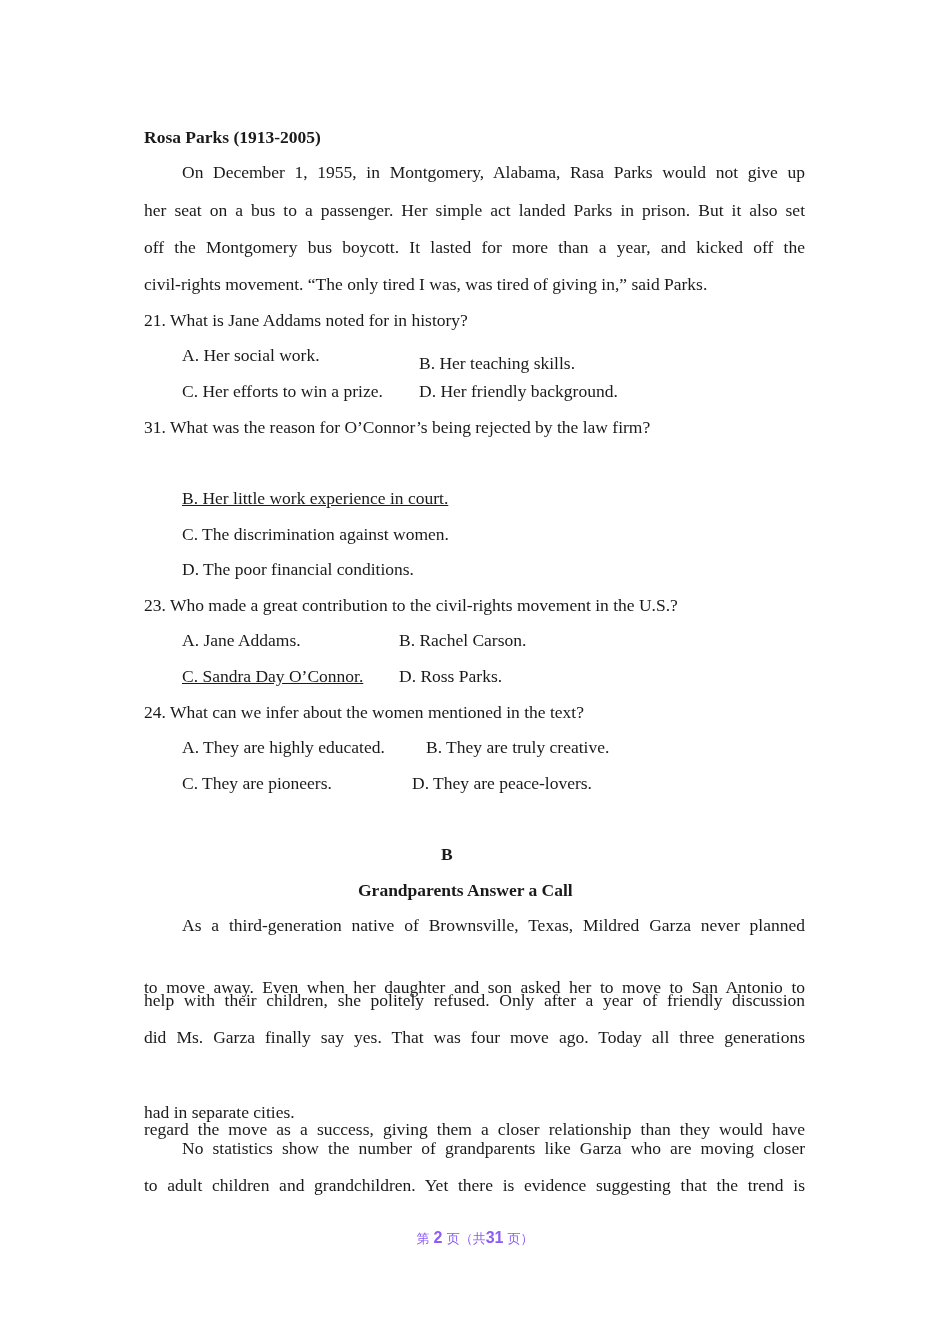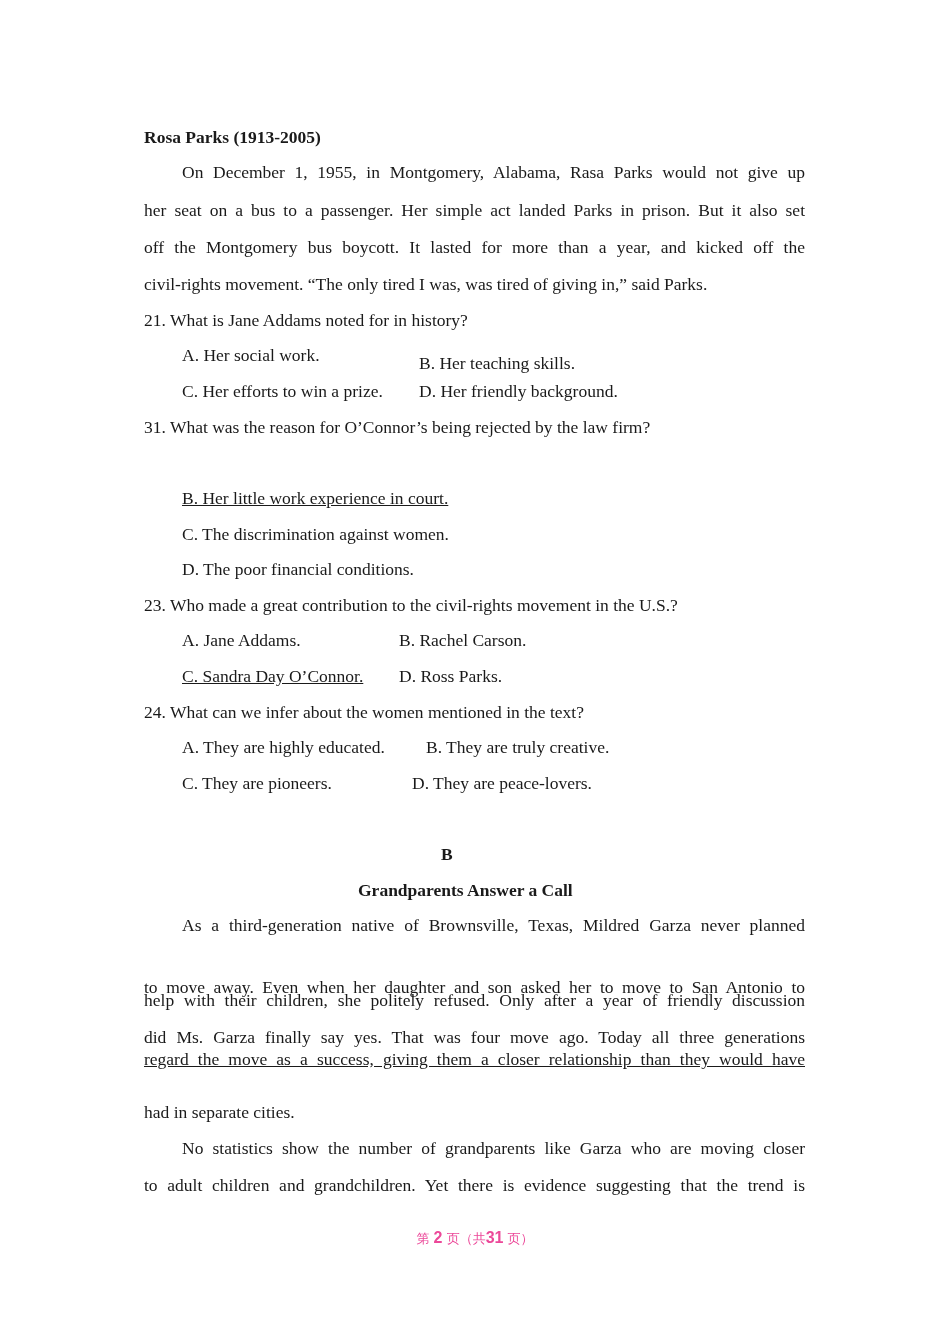--- a/index.html
+++ b/index.html
@@ -4,21 +4,21 @@
   <style>
     html, body { margin: 0; padding: 0; background: #ffffff; }
     body { width: 950px; height: 1344px; position: relative; overflow: hidden;
       font-family: "Liberation Serif", serif; color: #1a1a1a; font-size: 17.5px; }
     .page { position: absolute; left: 0; top: 0; width: 950px; height: 995px; }
     .line { position: absolute; white-space: nowrap; line-height: 22px; }
     .just { left: 144px; width: 661px; text-align: justify; text-align-last: justify; white-space: normal; }
     .bold { font-weight: bold; }
     .opt { position: absolute; white-space: nowrap; line-height: 22px; }
     .footer { position: absolute; left: 0; width: 950px; top: 1229px; text-align: center;
-      font-family: "DejaVu Sans", sans-serif; font-size: 13px; color: #ec4899; }
+      font-family: "DejaVu Sans", sans-serif; font-size: 13px; color: #8b5cf6; }
     .footer .num { font-family: "Liberation Sans", sans-serif; font-weight: bold; font-size: 16px; }
   </style>
 </head>
 <body>
 
 <div class="page">
 
   <div class="line bold" style="left:144px; top:126px;">Rosa Parks (1913-2005)</div>
   <div class="line just" style="top:161px; padding-left:38px; width:623px;">On December 1, 1955, in Montgomery, Alabama, Rasa Parks would not give up</div>
   <div class="line just" style="top:199px;">her seat on a bus to a passenger. Her simple act landed Parks in prison. But it also set</div>
@@ -48,21 +48,21 @@
   <div class="opt" style="left:182px; top:772px;">C. They are pioneers.</div>
   <div class="opt" style="left:412px; top:772px;">D. They are peace-lovers.</div>
 
   <div class="line bold" style="left:441px; top:843px;">B</div>
   <div class="line bold" style="left:358px; top:879px;">Grandparents Answer a Call</div>
 
   <div class="line just" style="top:914px; padding-left:38px; width:623px;">As a third-generation native of Brownsville, Texas, Mildred Garza never planned</div>
   <div class="line just" style="top:952px;margin-top:24px;">to move away. Even when her daughter and son asked her to move to San Antonio to</div>
   <div class="line just" style="top:989px;">help with their children, she politely refused. Only after a year of friendly discussion</div>
   <div class="line just" style="top:1026px;">did Ms. Garza finally say yes. That was four move ago. Today all three generations</div>
-  <div class="line just" style="top:1048px;text-decoration:underline;">regard the move as a success, giving them a closer relationship than they would have</div>
+  <div class="line just" style="top:1118px;">regard the move as a success, giving them a closer relationship than they would have</div>
   <div class="line" style="left:144px; top:1101px;">had in separate cities.</div>
 
   <div class="line just" style="top:1137px; padding-left:38px; width:623px;">No statistics show the number of grandparents like Garza who are moving closer</div>
   <div class="line just" style="top:1174px;">to adult children and grandchildren. Yet there is evidence suggesting that the trend is</div>
 
   <div class="footer">
     <span>第</span>
     <span class="num">2</span>
     <span>页（共</span><span class="num">31</span>
     <span>页）</span>

